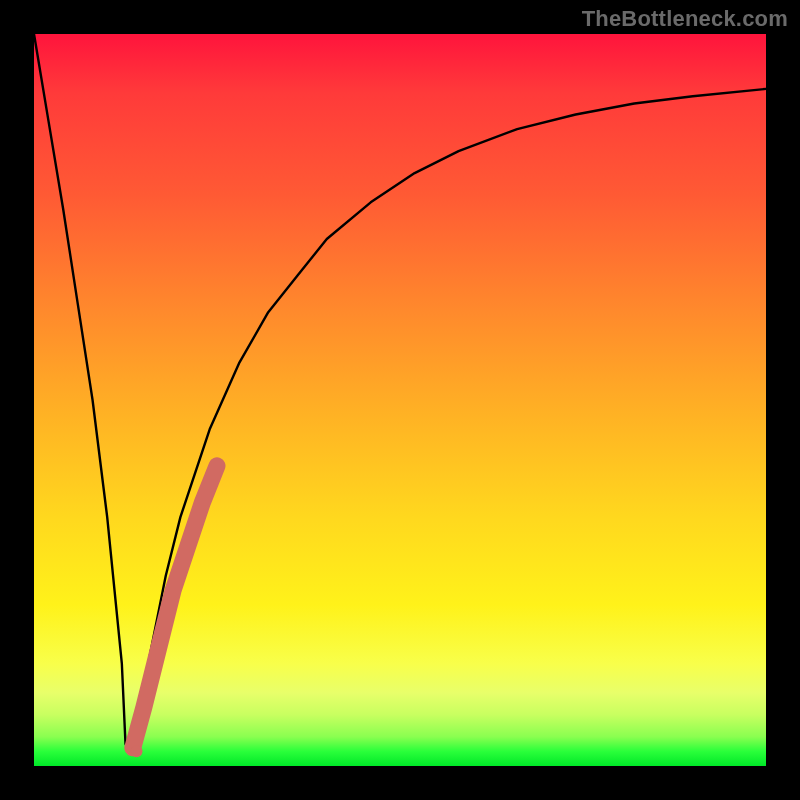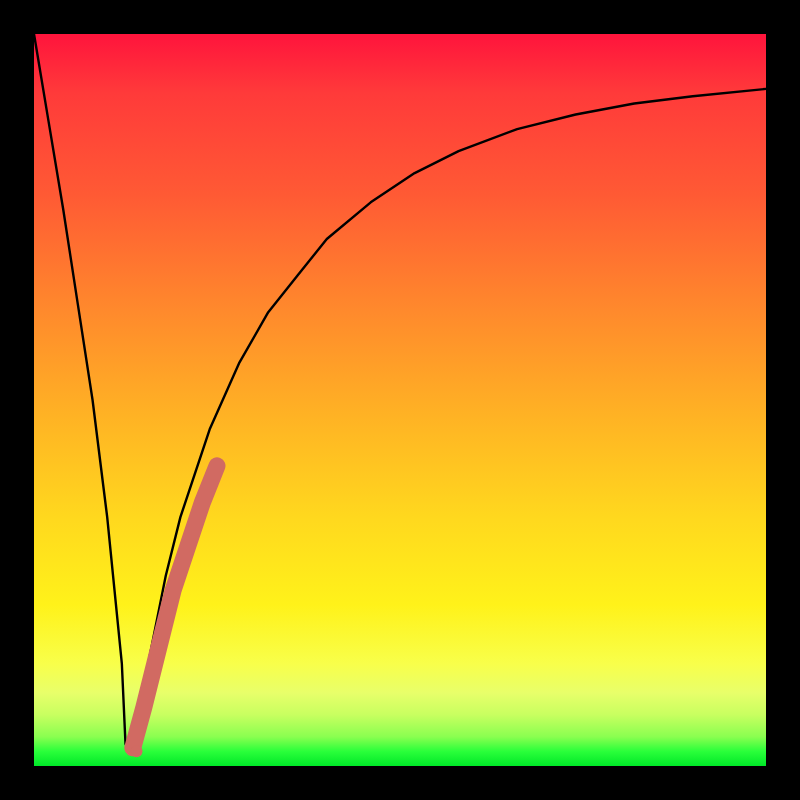--- a/index.html
+++ b/index.html
@@ -64,13 +64,14 @@
 <body>
 
 <div class="frame">
   <div class="plot-area">
     <svg class="curves" viewBox="0 0 732 732">
       <path id="curve-path" fill="none" stroke-width="2.4" stroke-linejoin="round" stroke-linecap="round" d="M0.00 0.00 L14.64 87.84 L29.28 175.68 L43.92 270.84 L58.56 366.00 L73.20 483.12 L87.84 629.52 L91.50 710.04 L95.16 717.36 L102.48 688.08 L117.12 614.88 L131.76 541.68 L146.40 483.12 L175.68 395.28 L204.96 329.40 L234.24 278.16 L263.52 241.56 L292.80 204.96 L336.72 168.36 L380.64 139.08 L424.56 117.12 L483.12 95.16 L541.68 80.52 L600.24 69.54 L658.80 62.22 L732.00 54.90" stroke="#000000"></path>
       <path id="highlight-path" fill="none" stroke-width="17" stroke-linecap="round" d="M98.82 713.70 L109.80 673.44 L124.44 614.88 L139.08 556.32 L153.72 512.40 L168.36 468.48 L183.00 431.88" stroke="#d16a62"></path>
       <circle id="highlight-dot" r="6" cx="102.48" cy="717.36" fill="#d16a62"></circle>
     </svg>
   </div>
+  <div class="watermark">TheBottleneck.com</div>
 </div>
 
 </body></html>

